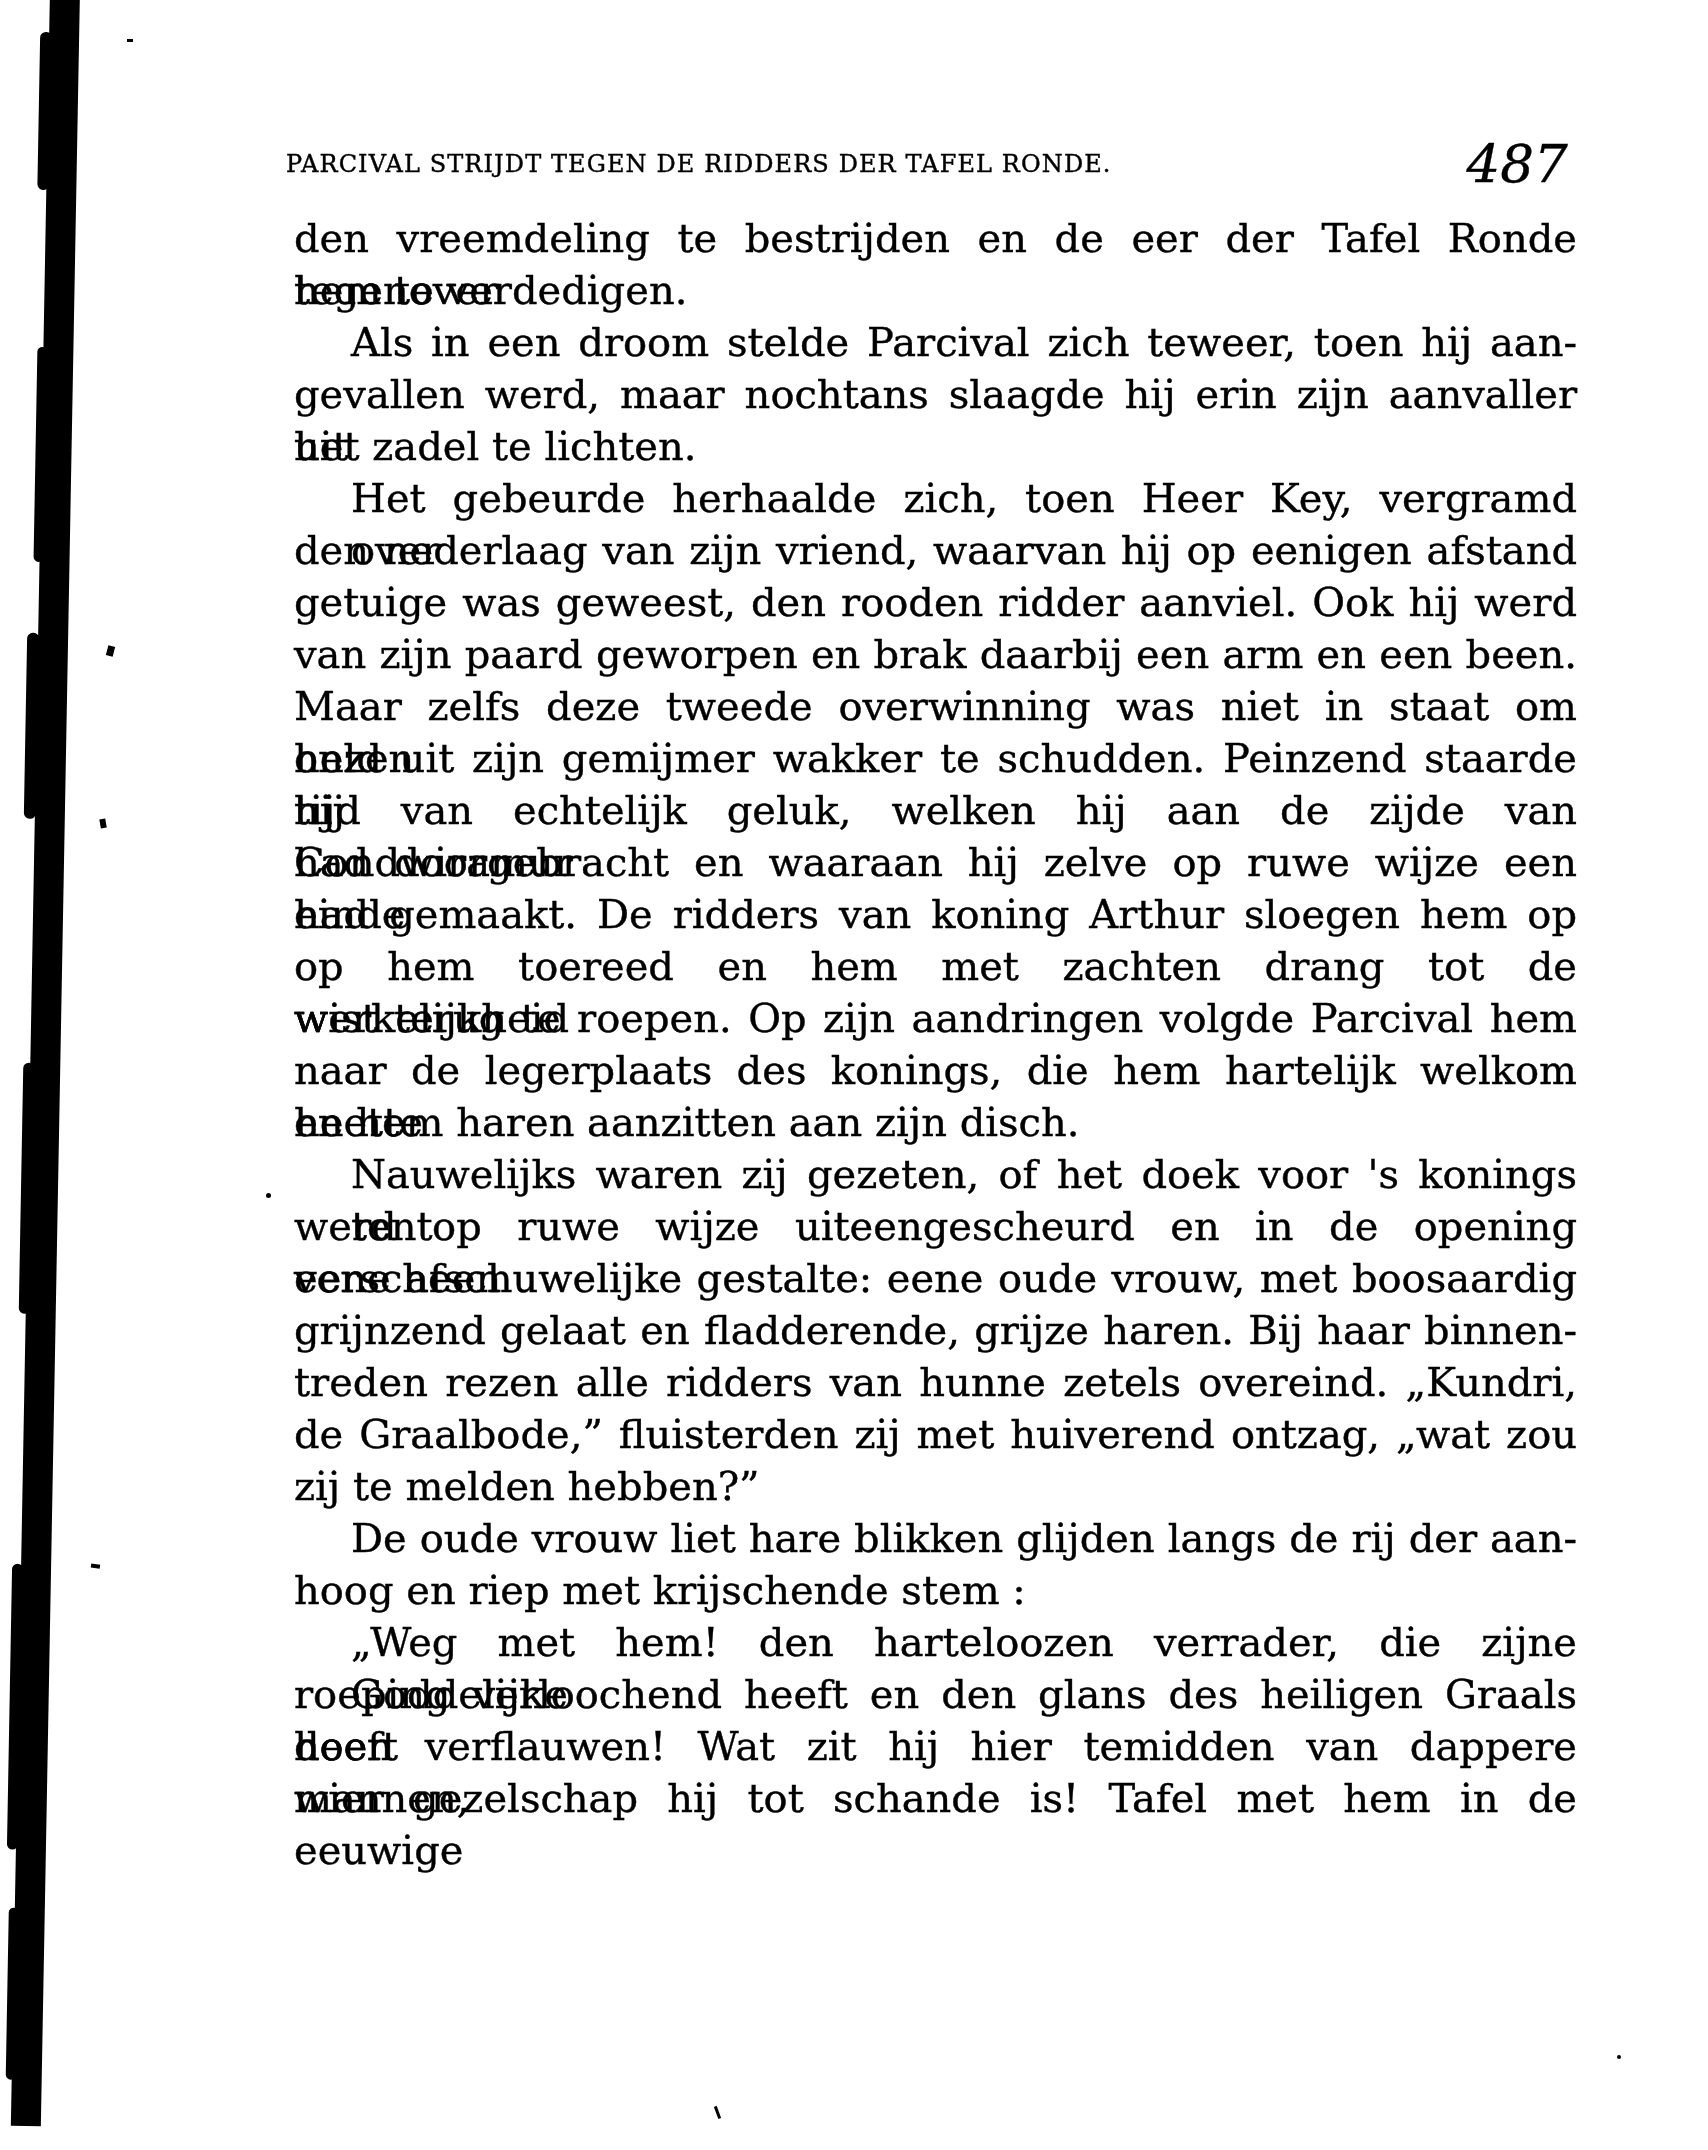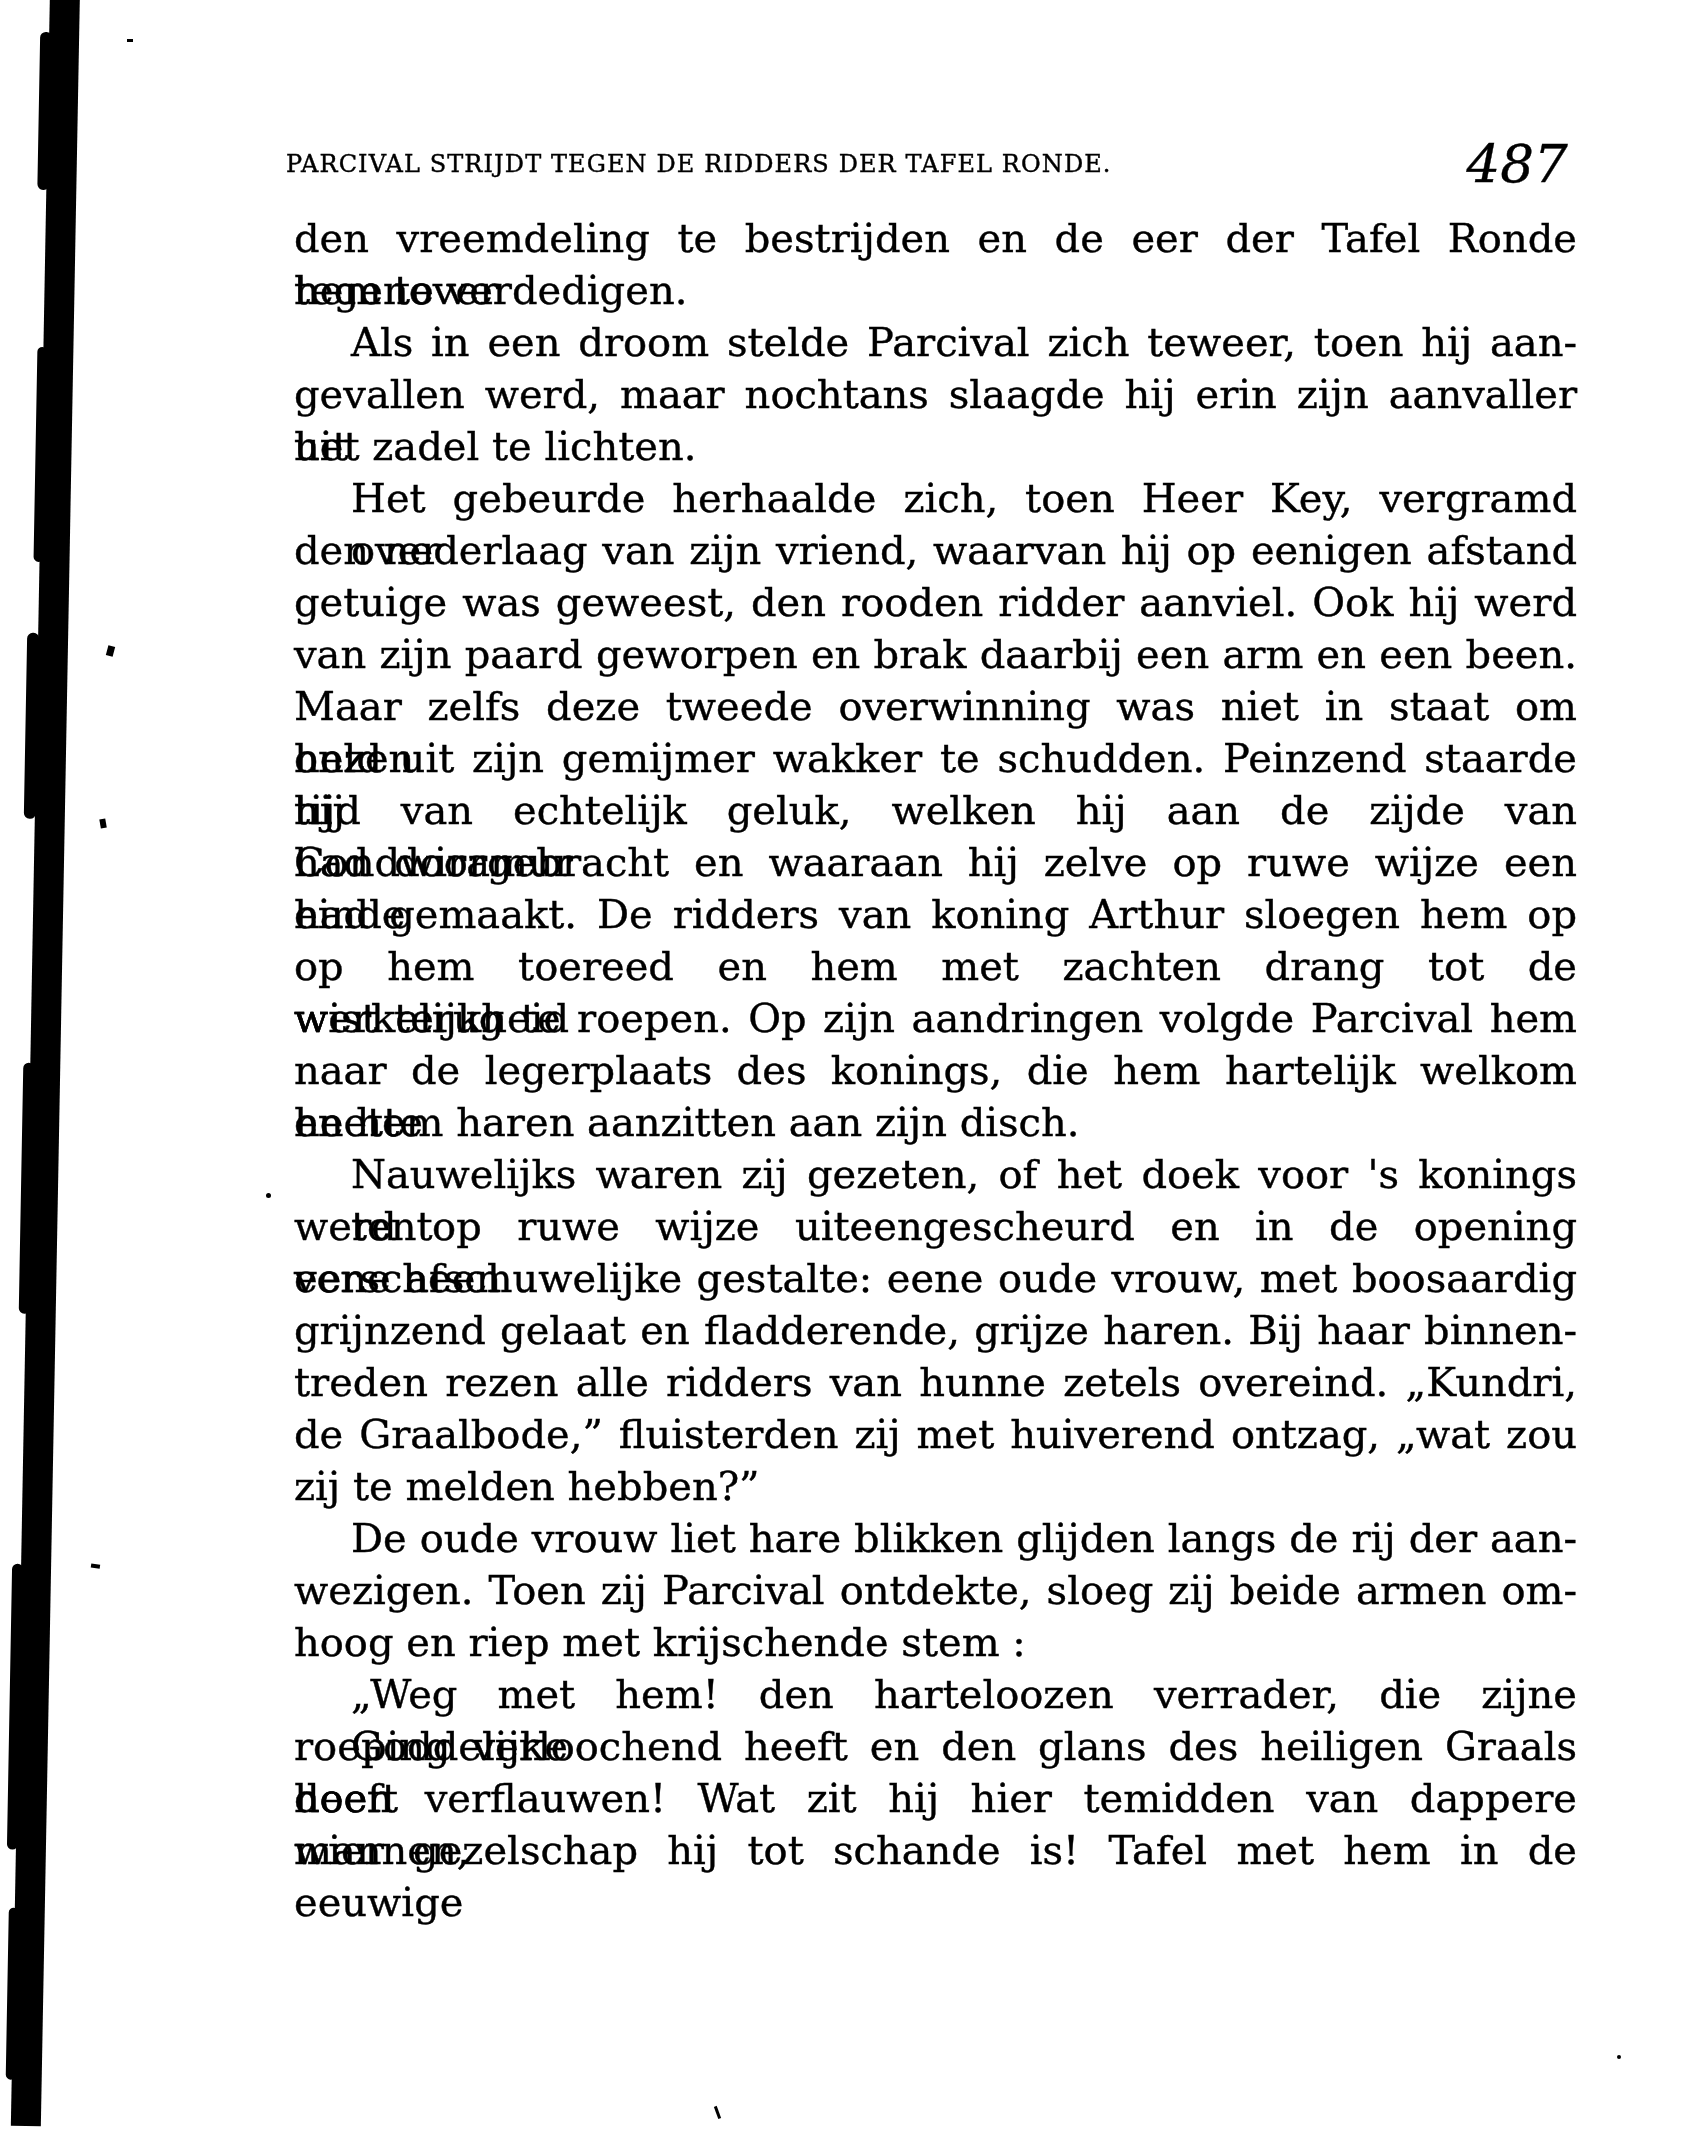--- a/index.html
+++ b/index.html
@@ -137,21 +137,20 @@
       <div class="line">naar de legerplaats des konings, die hem hartelijk welkom heette</div>
       <div class="line noj">en hem haren aanzitten aan zijn disch.</div>
       <div class="line indent">Nauwelijks waren zij gezeten, of het doek voor 's konings tent</div>
       <div class="line">werd op ruwe wijze uiteengescheurd en in de opening verscheen</div>
       <div class="line">eene afschuwelijke gestalte: eene oude vrouw, met boosaardig</div>
       <div class="line">grijnzend gelaat en fladderende, grijze haren. Bij haar binnen-</div>
       <div class="line">treden rezen alle ridders van hunne zetels overeind. „Kundri,</div>
       <div class="line">de Graalbode,” fluisterden zij met huiverend ontzag, „wat zou</div>
       <div class="line noj">zij te melden hebben?”</div>
       <div class="line indent">De oude vrouw liet hare blikken glijden langs de rij der aan-</div>
-      <div class="line">wezigen. Toen zij Parcival ontdekte, sloeg zij beide armen om-</div>
       <div class="line noj">hoog en riep met krijschende stem :</div>
       <div class="line indent">„Weg met hem! den harteloozen verrader, die zijne Goddelijke</div>
       <div class="line">roeping verloochend heeft en den glans des heiligen Graals heeft</div>
       <div class="line">doen verflauwen! Wat zit hij hier temidden van dappere mannen,</div>
       <div class="line">wier gezelschap hij tot schande is! Tafel met hem in de eeuwige</div>
     </div>
 
   <span class="speck s1"></span>
   <span class="speck s2"></span>
   <span class="speck s3"></span>

